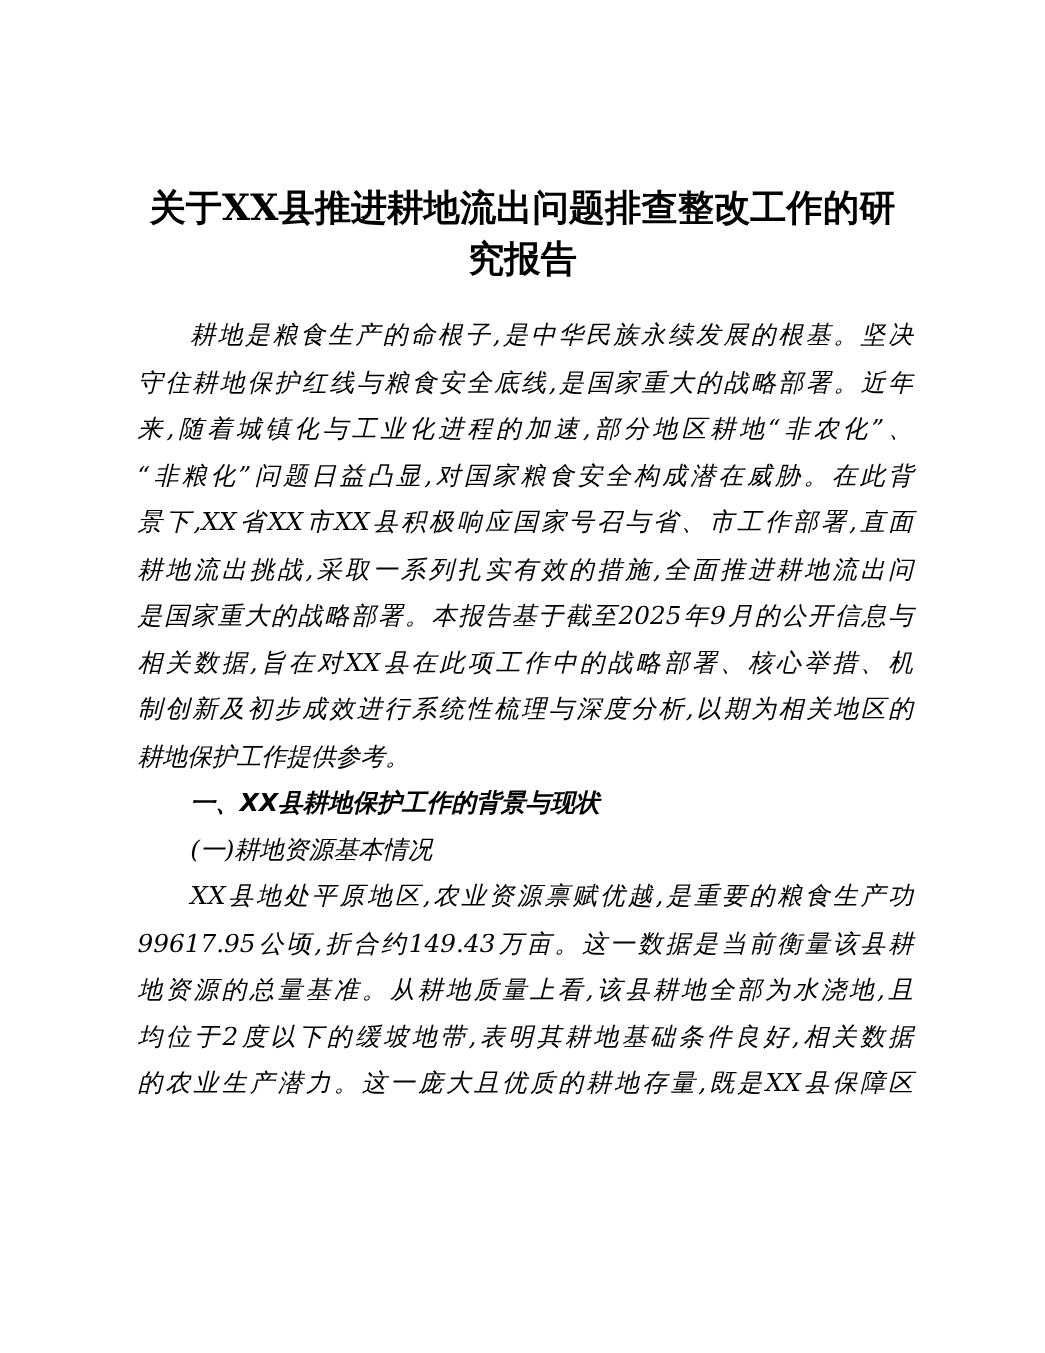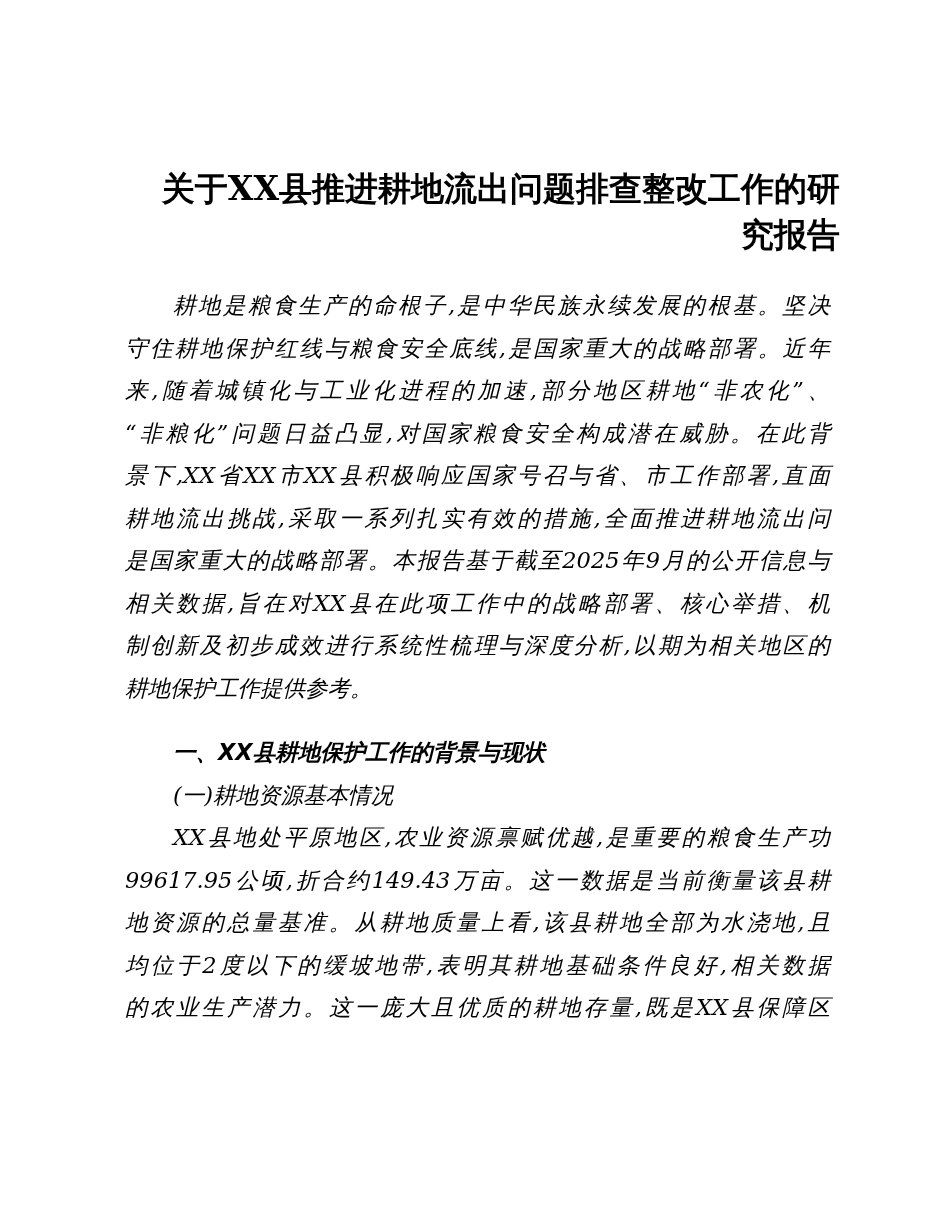--- a/index.html
+++ b/index.html
@@ -20,21 +20,21 @@
       top: 0;
       width: 950px;
       height: 1230px;
       background: #ffffff;
     }
     .title {
       position: absolute;
       left: 110px;
       top: 166px;
       width: 730px;
-      text-align: right;
+      text-align: center;
       font-family: "DejaVu Serif", "Liberation Serif", serif;
       font-weight: bold;
       font-size: 33px;
       line-height: 46px;
       letter-spacing: 0px;
       margin: 0;
     }
     .body-text {
       position: absolute;
       left: 125px;
@@ -56,21 +56,20 @@
       text-align-last: left;
     }
     .indent {
       padding-left: 48px;
     }
     .heading1 {
       font-family: "DejaVu Sans", "Liberation Sans", sans-serif;
       font-weight: bold;
       padding-left: 48px;
       text-align-last: left;
-      margin-top: 22px;
     }
     .heading2 {
       padding-left: 48px;
       text-align-last: left;
     }
   </style>
 </head>
 <body>
 
 <div class="page">

